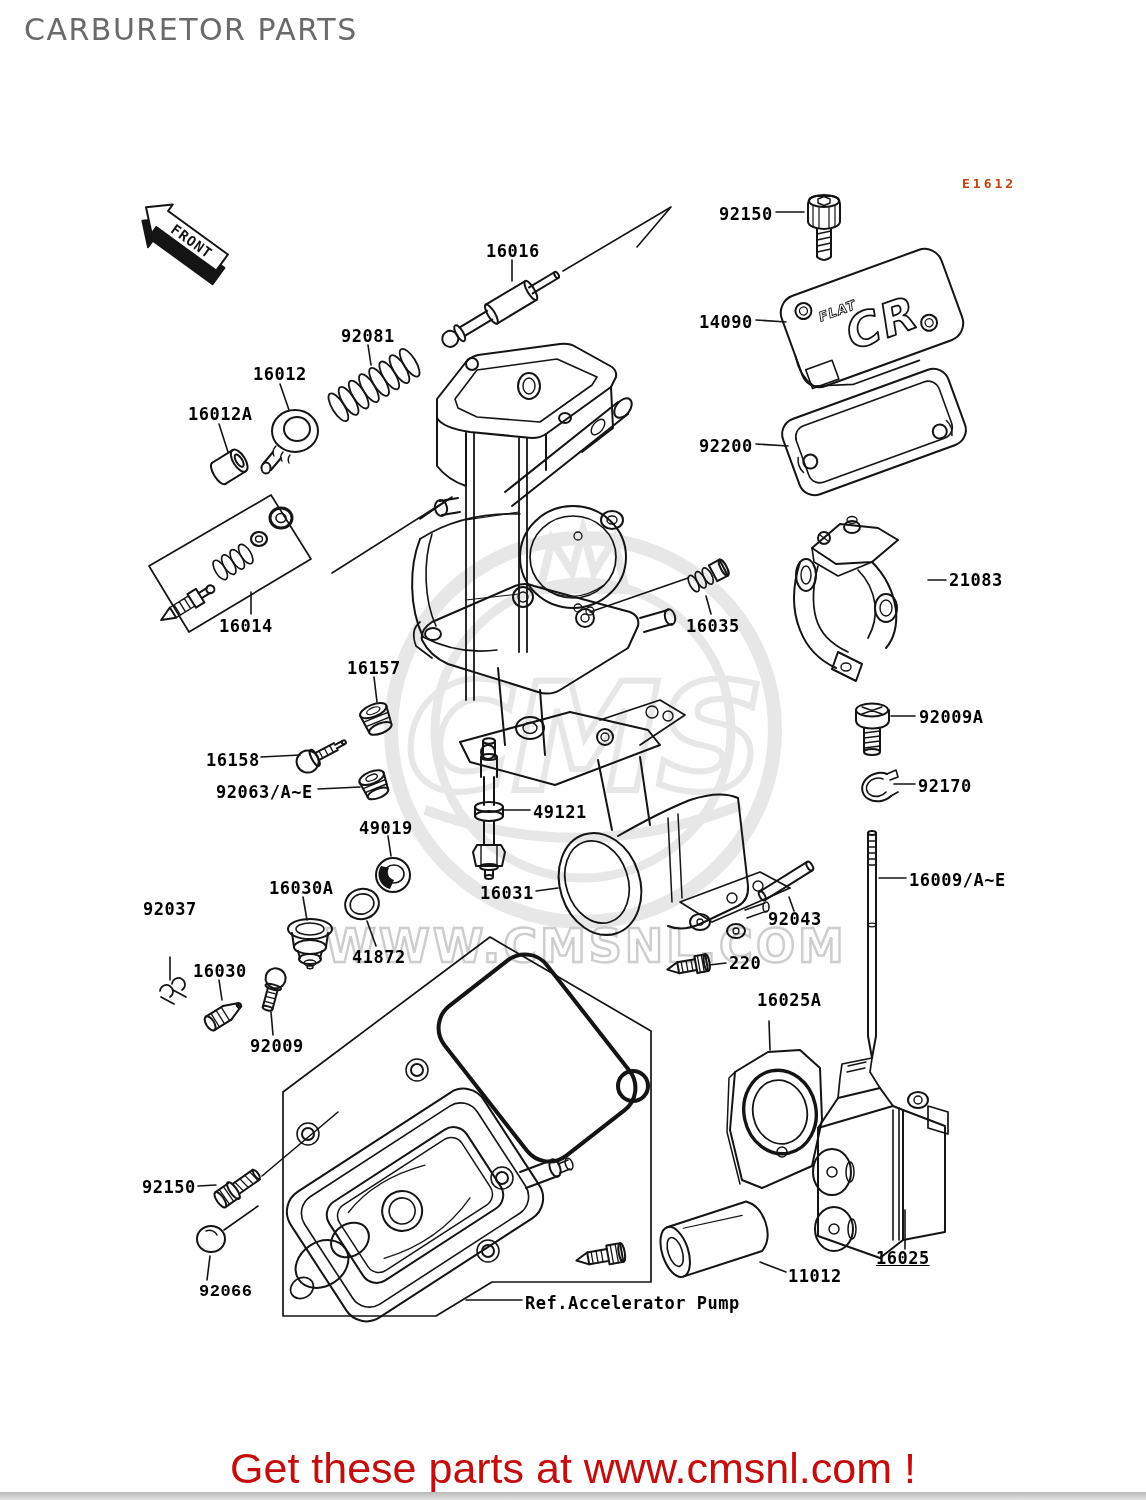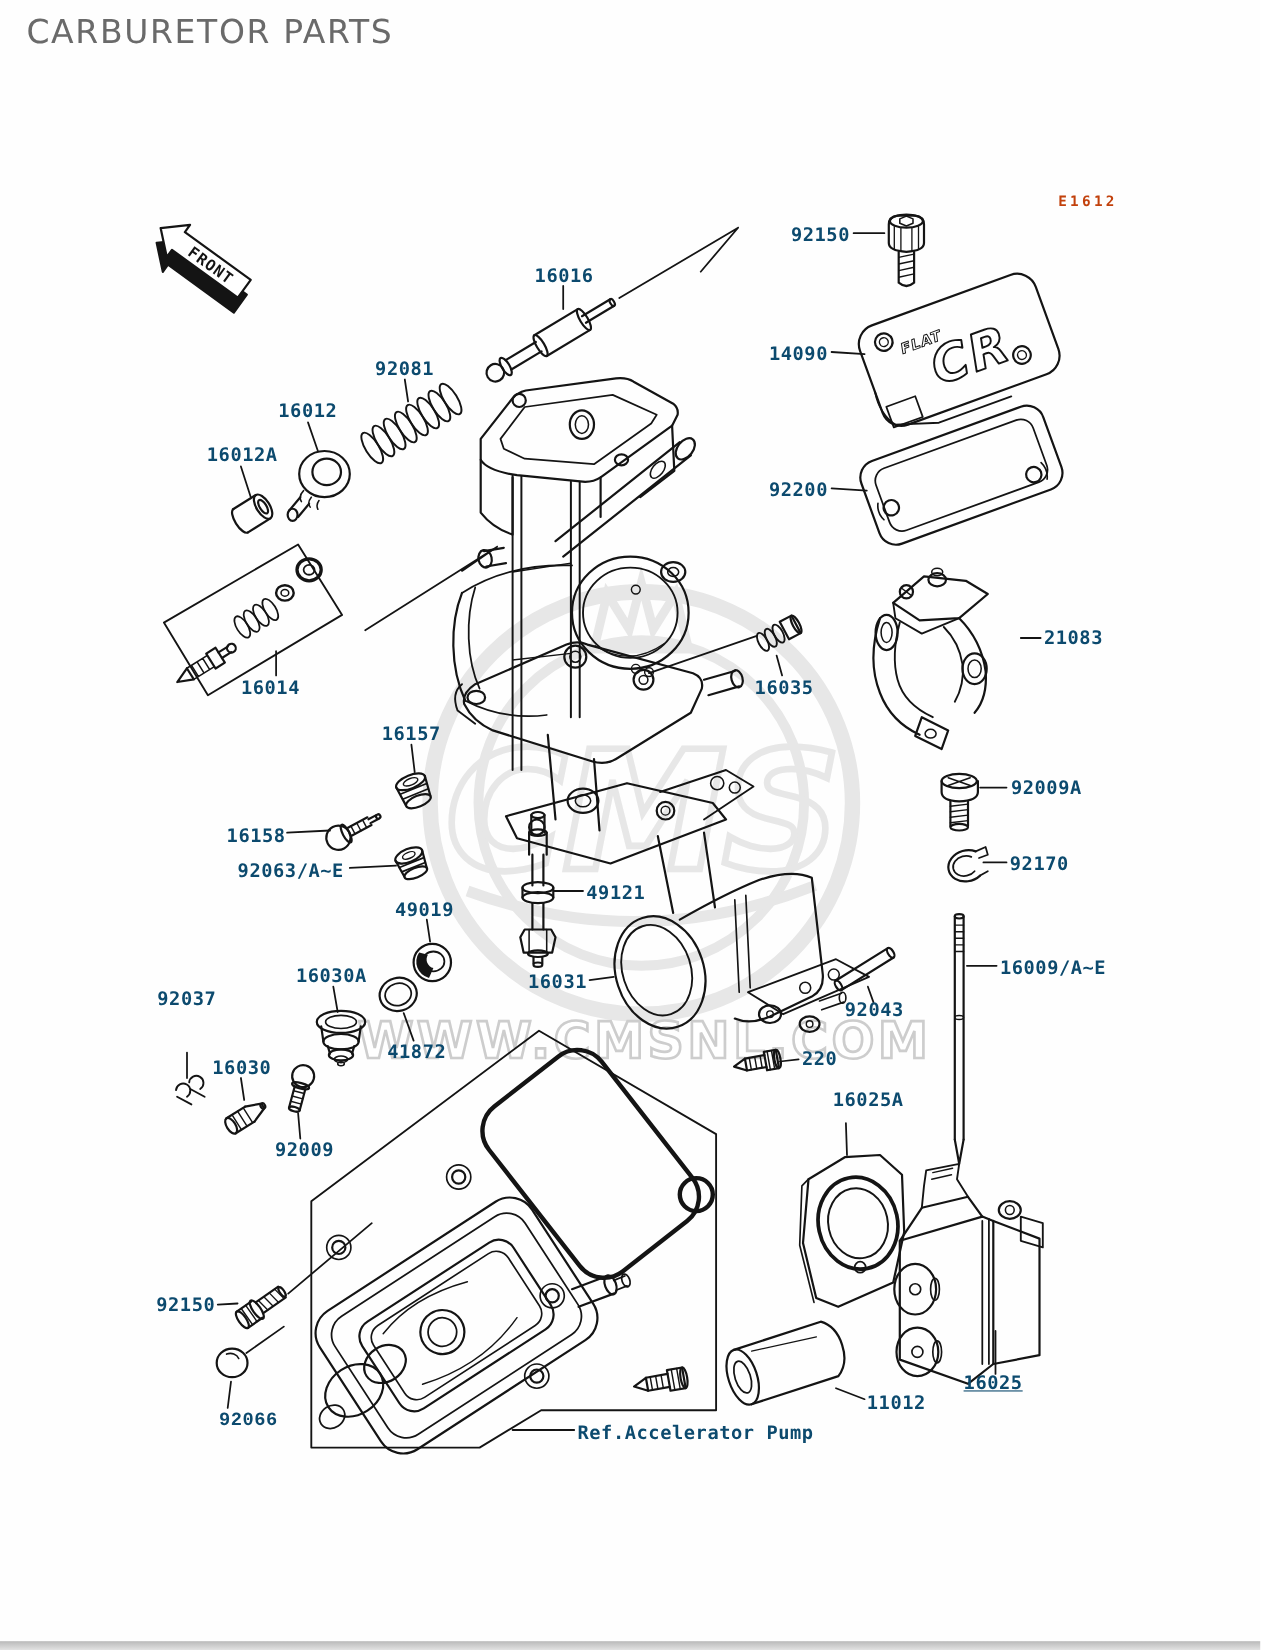--- a/index.html
+++ b/index.html
@@ -4,21 +4,21 @@
 <style>
   html,body{margin:0;padding:0;background:#fff;}
   .page{position:relative;width:1146px;height:1500px;background:#fefefe;overflow:hidden;
         font-family:"DejaVu Sans",sans-serif;}
   .title{position:absolute;left:24px;top:12px;font-size:30px;letter-spacing:1.5px;
          color:#6a6a6a;font-family:"DejaVu Sans",sans-serif;}
   .diagram-code{position:absolute;left:962px;top:176px;font-family:"DejaVu Sans Mono",monospace;
          font-weight:bold;font-size:13px;letter-spacing:3px;color:#c2410c;}
   svg.diagram{position:absolute;left:0;top:0;}
   .part-label{position:absolute;font-family:"DejaVu Sans Mono",monospace;font-weight:bold;
-         font-size:17px;letter-spacing:.5px;color:#0c4a6e;white-space:nowrap;}
+         font-size:17px;letter-spacing:.5px;color:#000000;white-space:nowrap;}
   .footer{position:absolute;left:0;top:1444px;width:100%;text-align:center;
          font-size:43px;font-family:"Liberation Sans",sans-serif;color:#c40d0d;}
   .bottom-strip{position:absolute;left:0;top:1492px;width:100%;height:8px;
          background:linear-gradient(#b9b9b9,#e2e2e2);}
 </style>
 </head>
 <body>
 
 <div class="page">
 
@@ -529,14 +529,15 @@
       <div class="part-label" style="left: 729px; top: 953px;">220</div>
       <div class="part-label" style="left: 737px; top: 990px; margin-left: 20px;">16025A</div>
       <div class="part-label" style="left: 250px; top: 1036px;">92009</div>
       <div class="part-label" style="left: 142px; top: 1177px;">92150</div>
       <div class="part-label" style="left: 788px; top: 1266px;">11012</div>
       <div class="part-label" style="left: 876px; top: 1248px; text-decoration: underline;">16025</div>
       <div class="part-label" style="left: 199px; top: 1282px; font-family: Liberation Mono, monospace;">92066</div>
       <div class="part-label" style="left: 525px; top: 1293px;">Ref.Accelerator Pump</div>
     </div>
 
+  <div class="footer" style="color: rgb(196, 13, 13);">Get these parts at www.cmsnl.com !</div>
   <div class="bottom-strip"></div>
 </div>
 
 </body></html>

